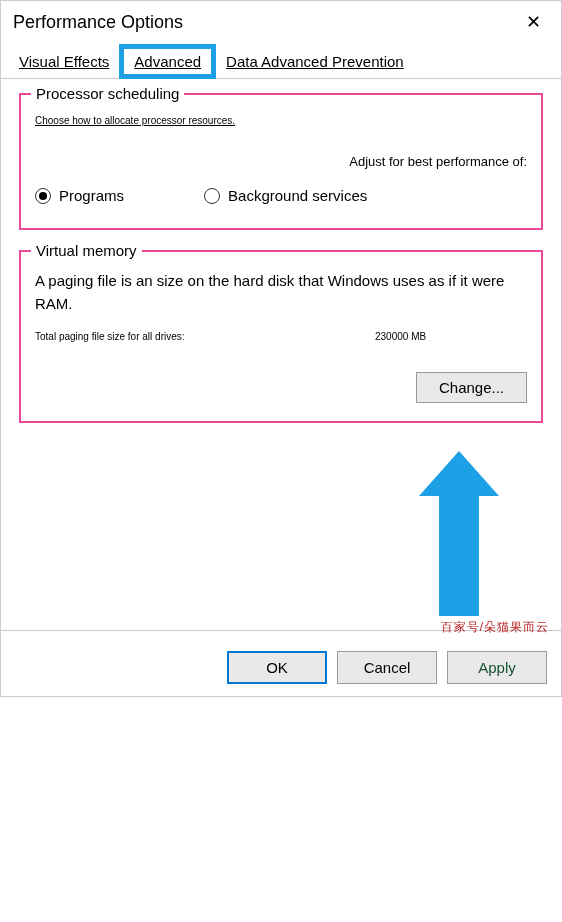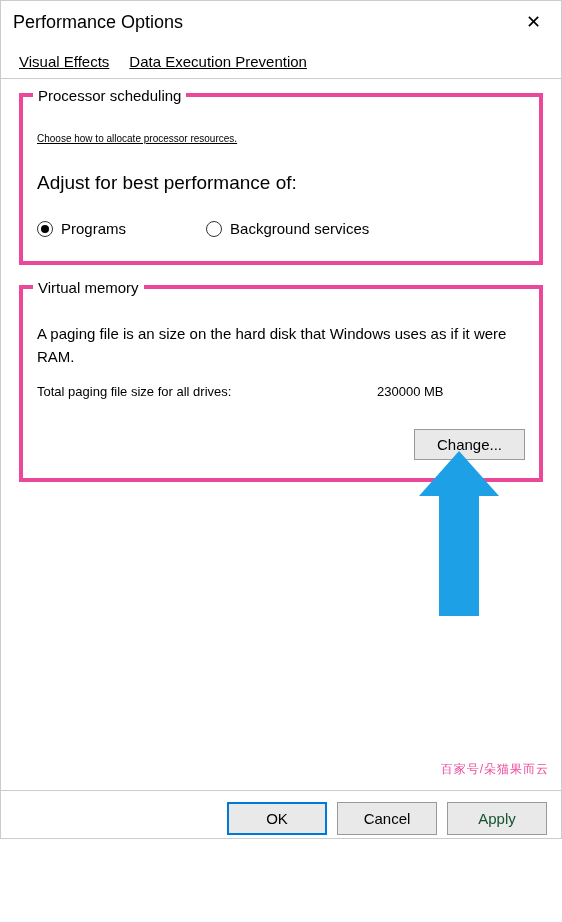--- a/index.html
+++ b/index.html
@@ -7,21 +7,21 @@
       font-family: "Segoe UI", Tahoma, sans-serif;
       font-size: 14px;
       background: #fff;
       color: #000;
       width: 562px;
       height: 922px;
       overflow: hidden;
     }
     .window {
       width: 562px;
-      height: 839px;
+      height: 697px;
       background: #fff;
       border: 1px solid #ccc;
       display: flex;
       flex-direction: column;
       position: relative;
     }
     .titlebar {
       display: flex;
       align-items: center;
       justify-content: space-between;
@@ -54,41 +54,42 @@
       border: 5px solid #1da0e6;
       padding: 4px 10px;
       background: #fff;
       font-weight: normal;
     }
     .content {
       flex: 1;
       padding: 14px 18px;
     }
     .groupbox {
-      border: 4px solid #ec4899;
-      padding: 30px 14px 18px 14px;
+      border: 2px solid #ec4899;
+      padding: 14px 14px 18px 14px;
       margin-bottom: 20px;
       position: relative;
     }
     .groupbox-title {
       position: absolute;
       top: -10px;
       left: 10px;
       background: #fff;
       padding: 0 5px;
       font-size: 15px;
     }
     .gb-text {
       font-size: 10px;
       margin: 6px 0 28px 0;
       text-decoration: underline;
     }
     .gb-subtext {
-      font-size: 19px;
-      margin-bottom: 26px;
+      font-size: 13px;
+      margin-bottom: 18px;
+      text-align: right;
     }
     .radio-row {
       display: flex;
       gap: 80px;
       margin-bottom: 6px;
     }
     .radio-opt {
       display: flex;
       align-items: center;
       gap: 8px;
@@ -112,21 +113,21 @@
       border-radius: 50%;
       background: #000;
     }
     .vm-text {
       font-size: 15px;
       line-height: 1.5;
       margin: 4px 0 16px 0;
     }
     .vm-row {
       display: flex;
-      font-size: 13px;
+      font-size: 10px;
       margin-bottom: 22px;
     }
     .vm-row .label { flex: 0 0 340px; }
     .btn {
       border: 1px solid #999;
       background: #e9e9e9;
       padding: 6px 22px;
       font-size: 15px;
       cursor: pointer;
       font-family: inherit;
@@ -152,58 +153,59 @@
       height: 0;
       border-left: 40px solid transparent;
       border-right: 40px solid transparent;
       border-bottom: 45px solid #1da0e6;
       position: absolute;
       top: -45px;
       left: -20px;
     }
     .footer {
       border-top: 1px solid #ccc;
-      padding: 3px 14px;
+      padding: 12px 14px;
       display: flex;
       justify-content: flex-end;
       gap: 10px;
     }
     .footer .btn {
       min-width: 100px;
       padding: 6px 10px;
     }
     .btn.disabled {
       color: #14532d;
       cursor: default;
     }
     .btn.default {
       border: 2px solid #0078d7;
     }
     .watermark {
       position: absolute;
       bottom: 60px;
       right: 12px;
       font-size: 12px;
-      color: #ec4899;
+      color: #b91c1c;
       letter-spacing: 1px;
     }
   </style>
 </head>
 <body>
 
 <div class="window">
 
   <div class="titlebar">
     <span>Performance Options</span>
     <span class="close-x">✕</span>
   </div>
 
   <div class="tabs-row">
     <div class="tab">Visual Effects</div>
-    <div class="tab">Data Execution Prevention</div>
+    <div class="tab active-highlight">Advanced</div>
+    <div class="tab">Data Advanced Prevention</div>
   </div>
 
   <div class="content">
 
     <div class="groupbox">
       <div class="groupbox-title">Processor scheduling</div>
       <div class="gb-text">Choose how to allocate processor resources.</div>
       <div class="gb-subtext">Adjust for best performance of:</div>
       <div class="radio-row">
         <div class="radio-opt">

